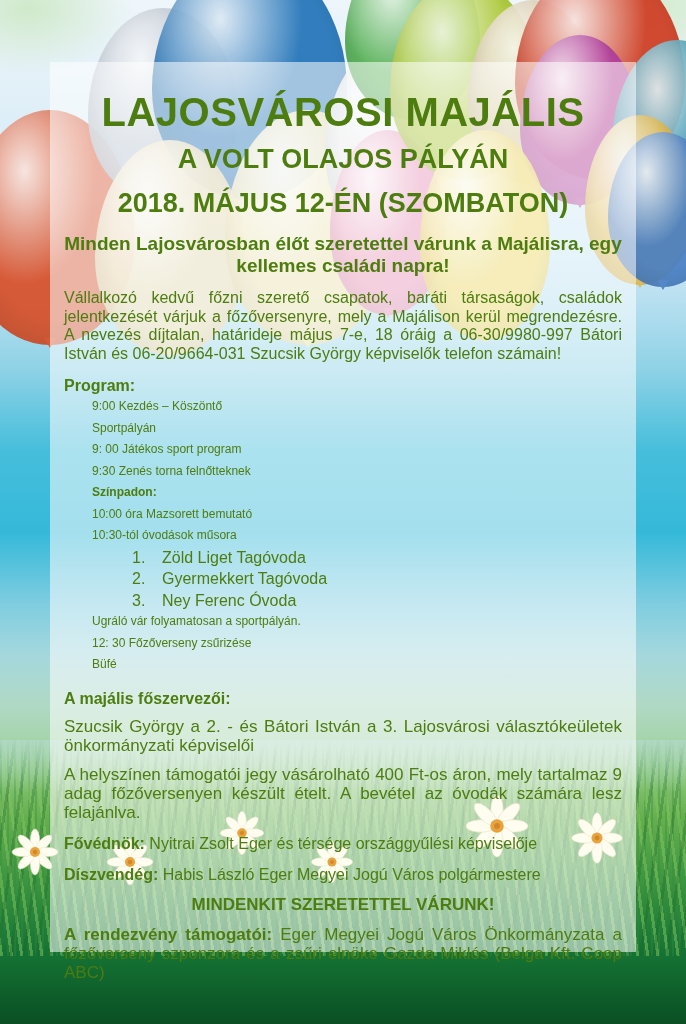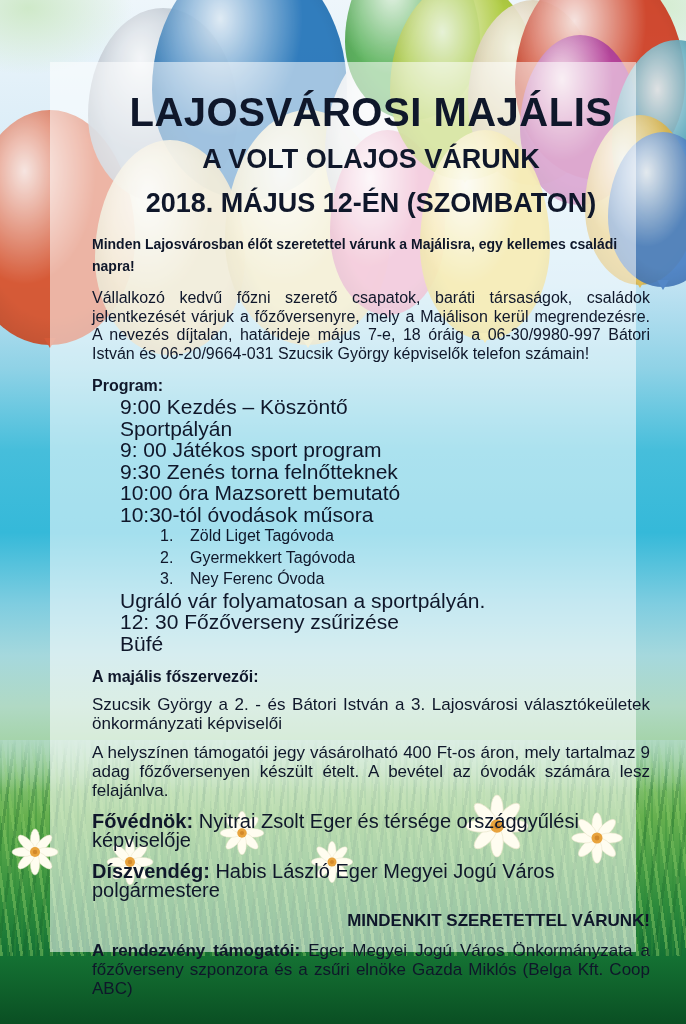--- a/index.html
+++ b/index.html
@@ -43,38 +43,38 @@
 
   
   .panel-bg { position:absolute; left:50px; top:62px; width:586px; height:890px; z-index:3;
     background:rgba(255,255,255,.55); }
 
   
   .daisies { position:absolute; inset:0; z-index:4; pointer-events:none; }
 
   
   .content { position:absolute; left:50px; top:62px; width:586px; height:890px; z-index:5;
-    padding:30px 14px 10px 14px; color:#0f172a;margin-left:28px; }
+    padding:30px 14px 10px 14px; color:#4d7c0f; }
 
   .title    { font-size:40px; font-weight:bold; text-align:center; letter-spacing:.5px; line-height:1.0; }
   .sub      { font-size:27px; font-weight:bold; text-align:center; line-height:1.0; }
   .sub.s1   { margin-top:14px; }
   .sub.s2   { margin-top:17px; }
-  .welcome  { font-size:14px; font-weight:bold; line-height:22px; margin-top:16px; }
+  .welcome  { font-size:19px; font-weight:bold; text-align:center; line-height:22px; margin-top:16px; }
   .para     { font-size:16px; line-height:18.5px; text-align:justify; margin-top:12px; }
   .heading  { font-size:16px; font-weight:bold; margin-top:12px; line-height:21px; }
-  .prog p   { font-size:21px; line-height:21.5px; padding-left:28px; }
+  .prog p   { font-size:12px; line-height:21.5px; padding-left:28px; }
   .prog p.bold { font-weight:bold; }
   .kinder   { font-size:16px; line-height:21.5px; padding-left:68px; display:flex; }
   .kinder .num { width:30px; }
   .sec      { font-size:17px; line-height:19px; text-align:justify; margin-top:8px; }
   .sec.head-gap { margin-top:10px; }
-  .labelline{ font-size:20px; line-height:19px; margin-top:12px; }
+  .labelline{ font-size:16px; line-height:19px; margin-top:12px; }
   .labelline b { font-weight:bold; }
-  .closing  { font-size:17px; font-weight:bold; text-align:right; margin-top:11px; line-height:20px; }
+  .closing  { font-size:17px; font-weight:bold; text-align:center; margin-top:11px; line-height:20px; }
 </style>
 </head>
 <body>
 
 <div class="poster">
 
   <div class="bg"></div>
   <div class="grass"></div>
 
   <span class="balloon" style="left:-35px; top:110px; width:170px; height:235px; color:#d84f28;"></span>
@@ -116,31 +116,32 @@
     <use href="#daisy" transform="translate(35,852)"></use>
     <use href="#daisy" transform="translate(130,862)"></use>
     <use href="#daisy" transform="translate(242,833) scale(0.95)"></use>
     <use href="#daisy" transform="translate(332,862) scale(0.9)"></use>
     <use href="#daisy" transform="translate(497,826) scale(1.35)"></use>
     <use href="#daisy" transform="translate(597,838) scale(1.1)"></use>
   </svg>
 
   <div class="content">
     <div class="title">LAJOSVÁROSI MAJÁLIS</div>
-    <div class="sub s1">A VOLT OLAJOS VÁRUNK</div>
+    <div class="sub s1">A VOLT OLAJOS PÁLYÁN</div>
     <div class="sub s2">2018. MÁJUS 12-ÉN (SZOMBATON)</div>
     <div class="welcome">Minden Lajosvárosban élőt szeretettel várunk a Majálisra, egy kellemes családi napra!</div>
     <div class="para">Vállalkozó kedvű főzni szerető csapatok, baráti társaságok, családok jelentkezését várjuk a főzőversenyre, mely a Majálison kerül megrendezésre. A nevezés díjtalan, határideje május 7-e, 18 óráig a 06-30/9980-997 Bátori István és 06-20/9664-031 Szucsik György képviselők telefon számain!</div>
 
     <div class="heading">Program:</div>
     <div class="prog">
       <p>9:00 Kezdés – Köszöntő</p>
       <p>Sportpályán</p>
       <p>9: 00 Játékos sport program</p>
       <p>9:30 Zenés torna felnőtteknek</p>
+      <p class="bold">Színpadon:</p>
       <p>10:00 óra Mazsorett bemutató</p>
       <p>10:30-tól óvodások műsora</p>
       <div class="kinder">
         <span class="num">1.</span>
         <span>Zöld Liget Tagóvoda</span>
       </div>
       <div class="kinder">
         <span class="num">2.</span>
         <span>Gyermekkert Tagóvoda</span>
       </div>

